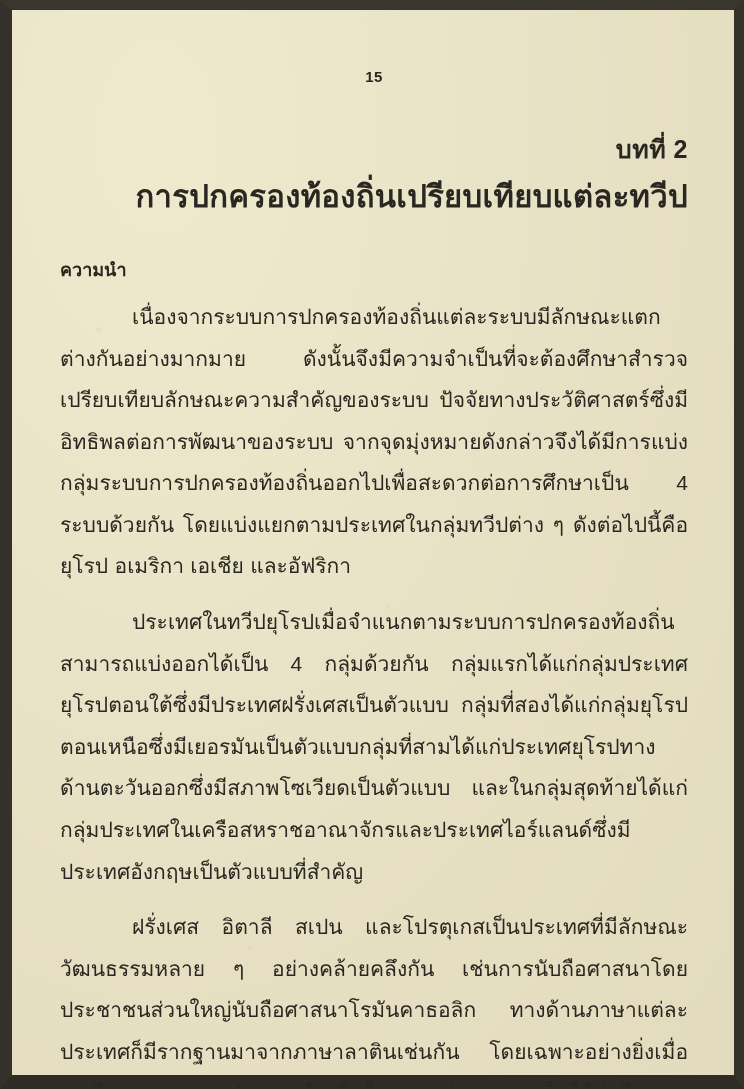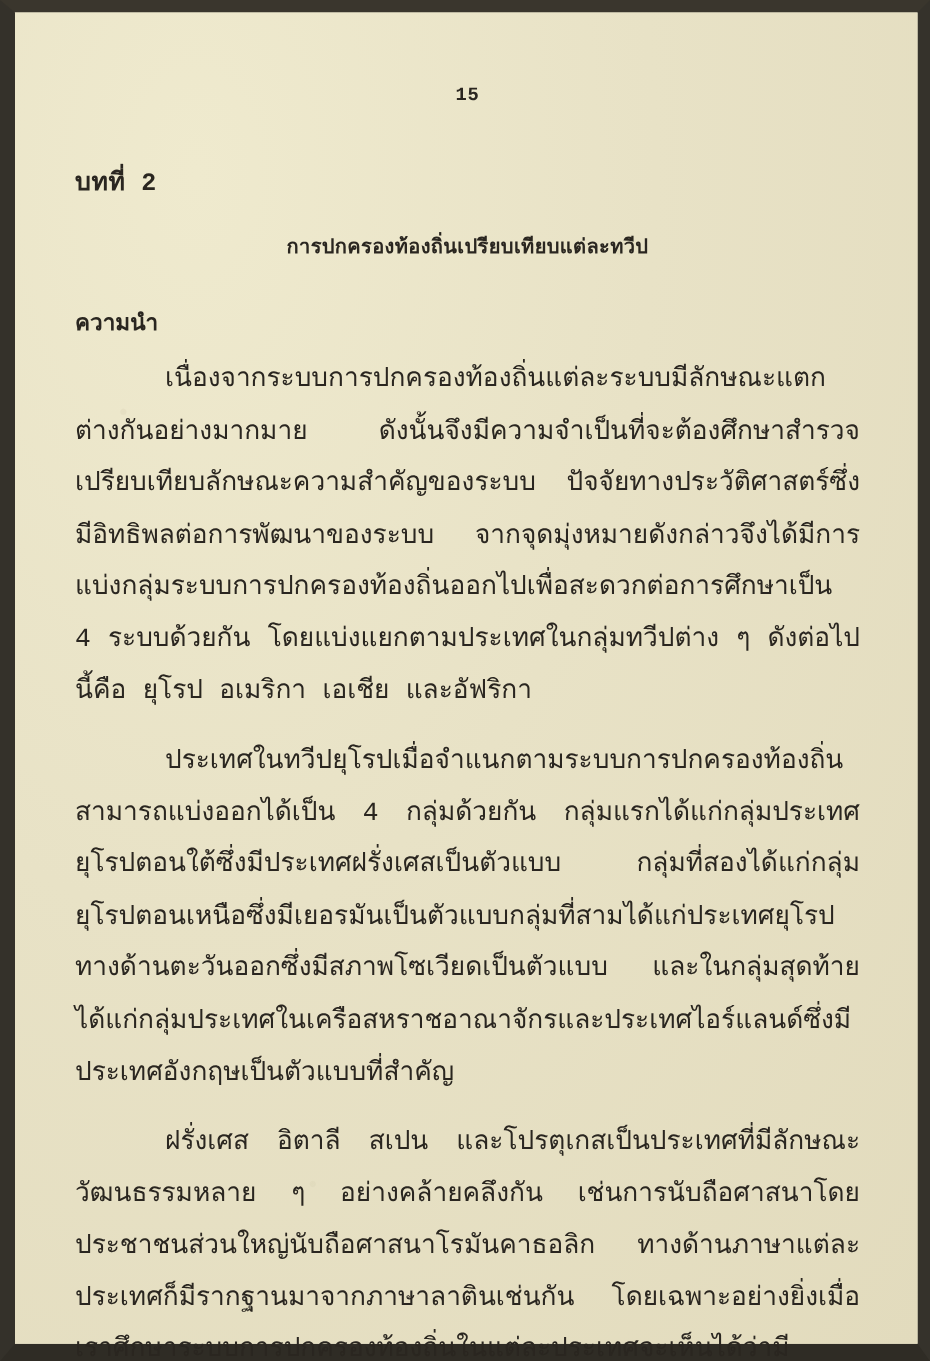--- a/index.html
+++ b/index.html
@@ -7,21 +7,21 @@
     padding: 0;
     background: #2b2a26;
   }
   .page {
     position: relative;
     width: 744px;
     height: 1089px;
     margin: 0 auto;
     background: #e9e4cc;
     overflow: hidden;
-    font-family: Liberation Mono, monospace;
+    font-family: Liberation Sans, sans-serif;
     color: #2a2620;
   }
   
   .page::before {
     content: "";
     position: absolute;
     inset: 0;
     border-left: 12px solid #34312a;
     border-top: 10px solid #3a362d;
     border-right: 10px solid #35322b;
@@ -57,29 +57,29 @@
     top: 58px;
   }
   .page-number {
     text-align: center;
     font-size: 15px;
     font-weight: 600;
     letter-spacing: .5px;
     margin-bottom: 44px;
   }
   .chapter-label {
-    text-align: left;
-    font-size: 20px;
+    text-align: right;
+    font-size: 25px;
     font-weight: 700;
-    margin-bottom: 23px;
+    margin-bottom: 2px;
     letter-spacing: .5px;
   }
   .chapter-title {
-    text-align: center;
-    font-size: 16px;
+    text-align: right;
+    font-size: 31px;
     font-weight: 700;
     margin-bottom: 34px;
     letter-spacing: .3px;
   }
   .section-heading {
     font-size: 18px;
     font-weight: 700;
     margin-bottom: 12px;
   }
   p.body {

